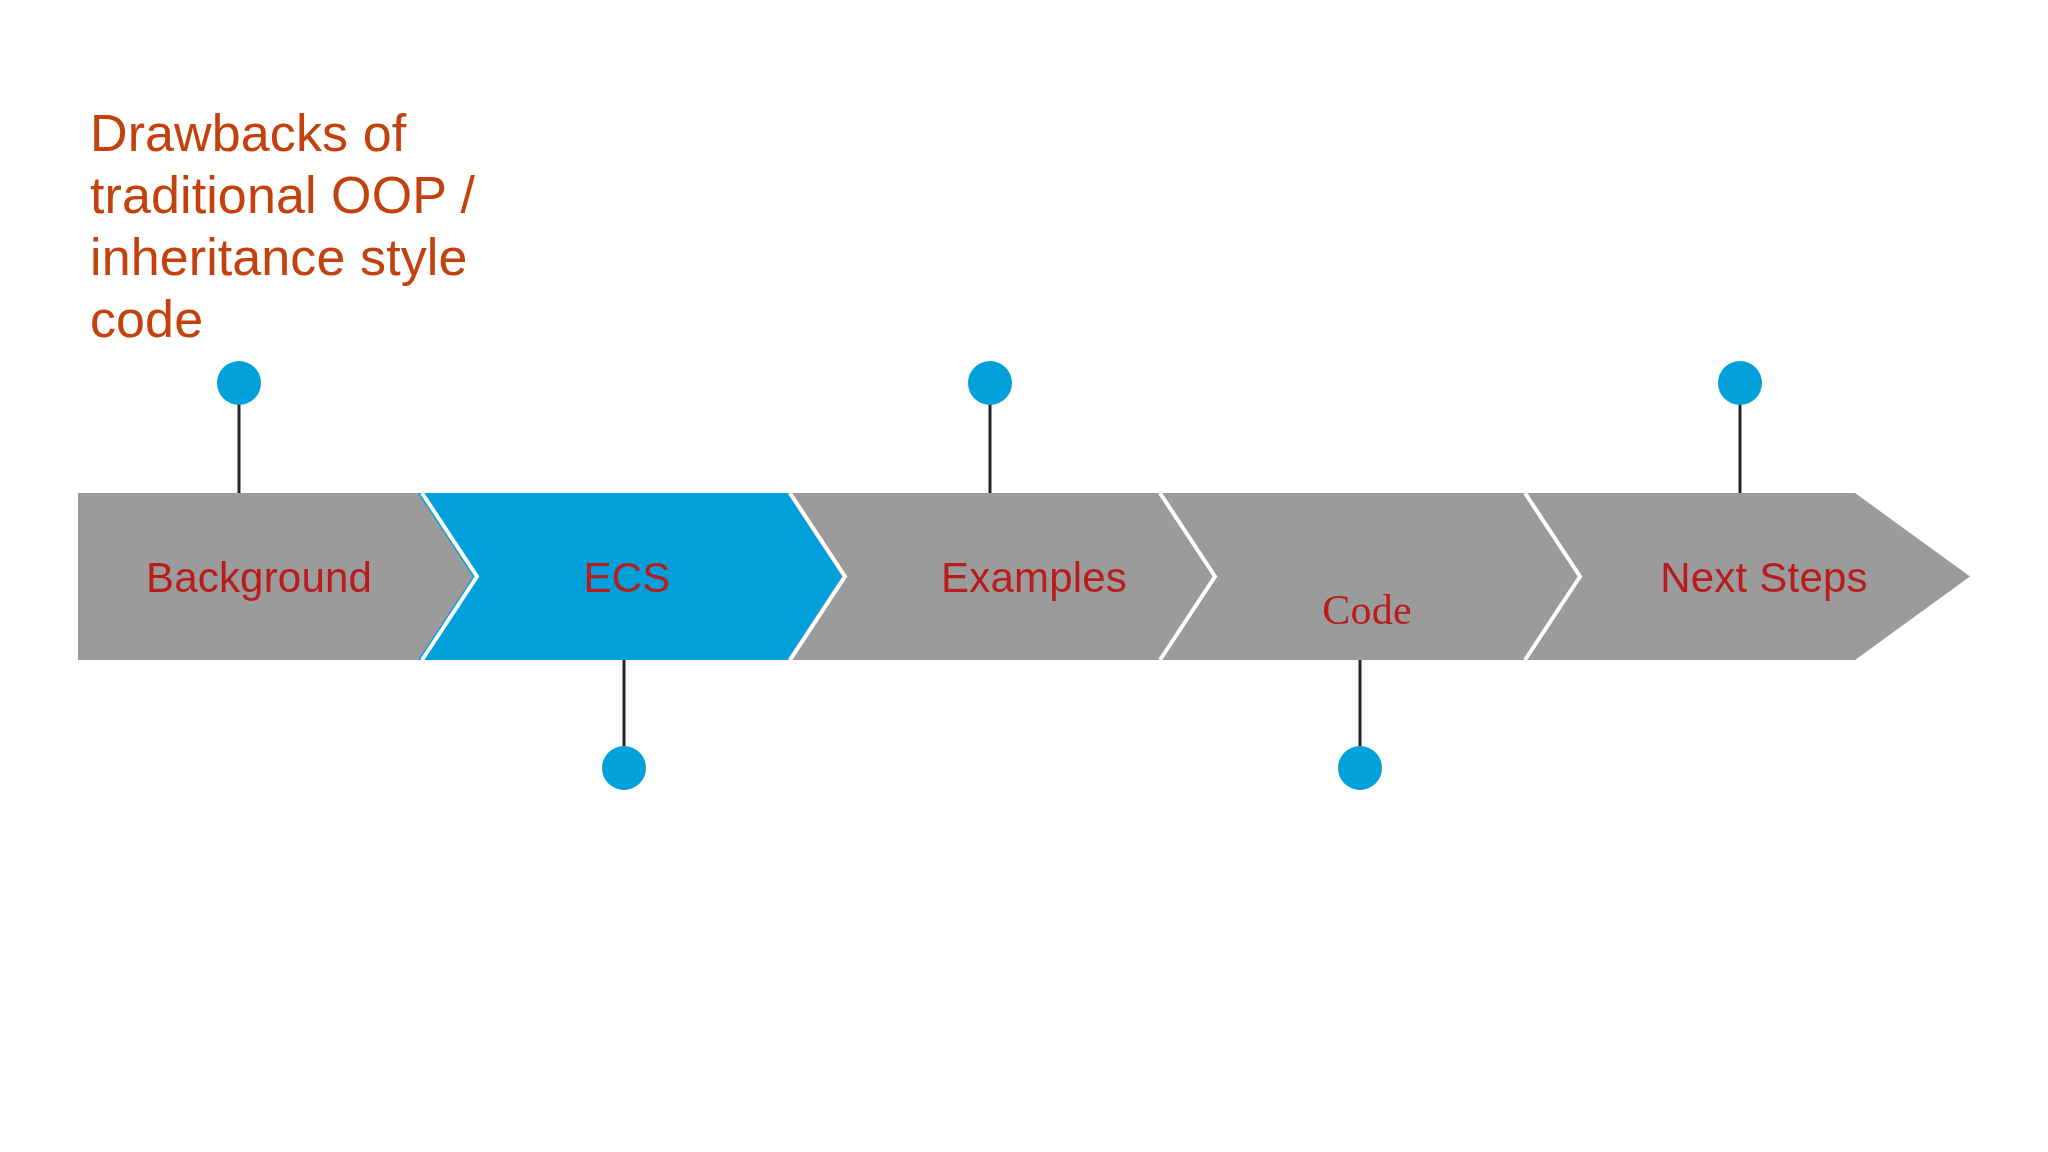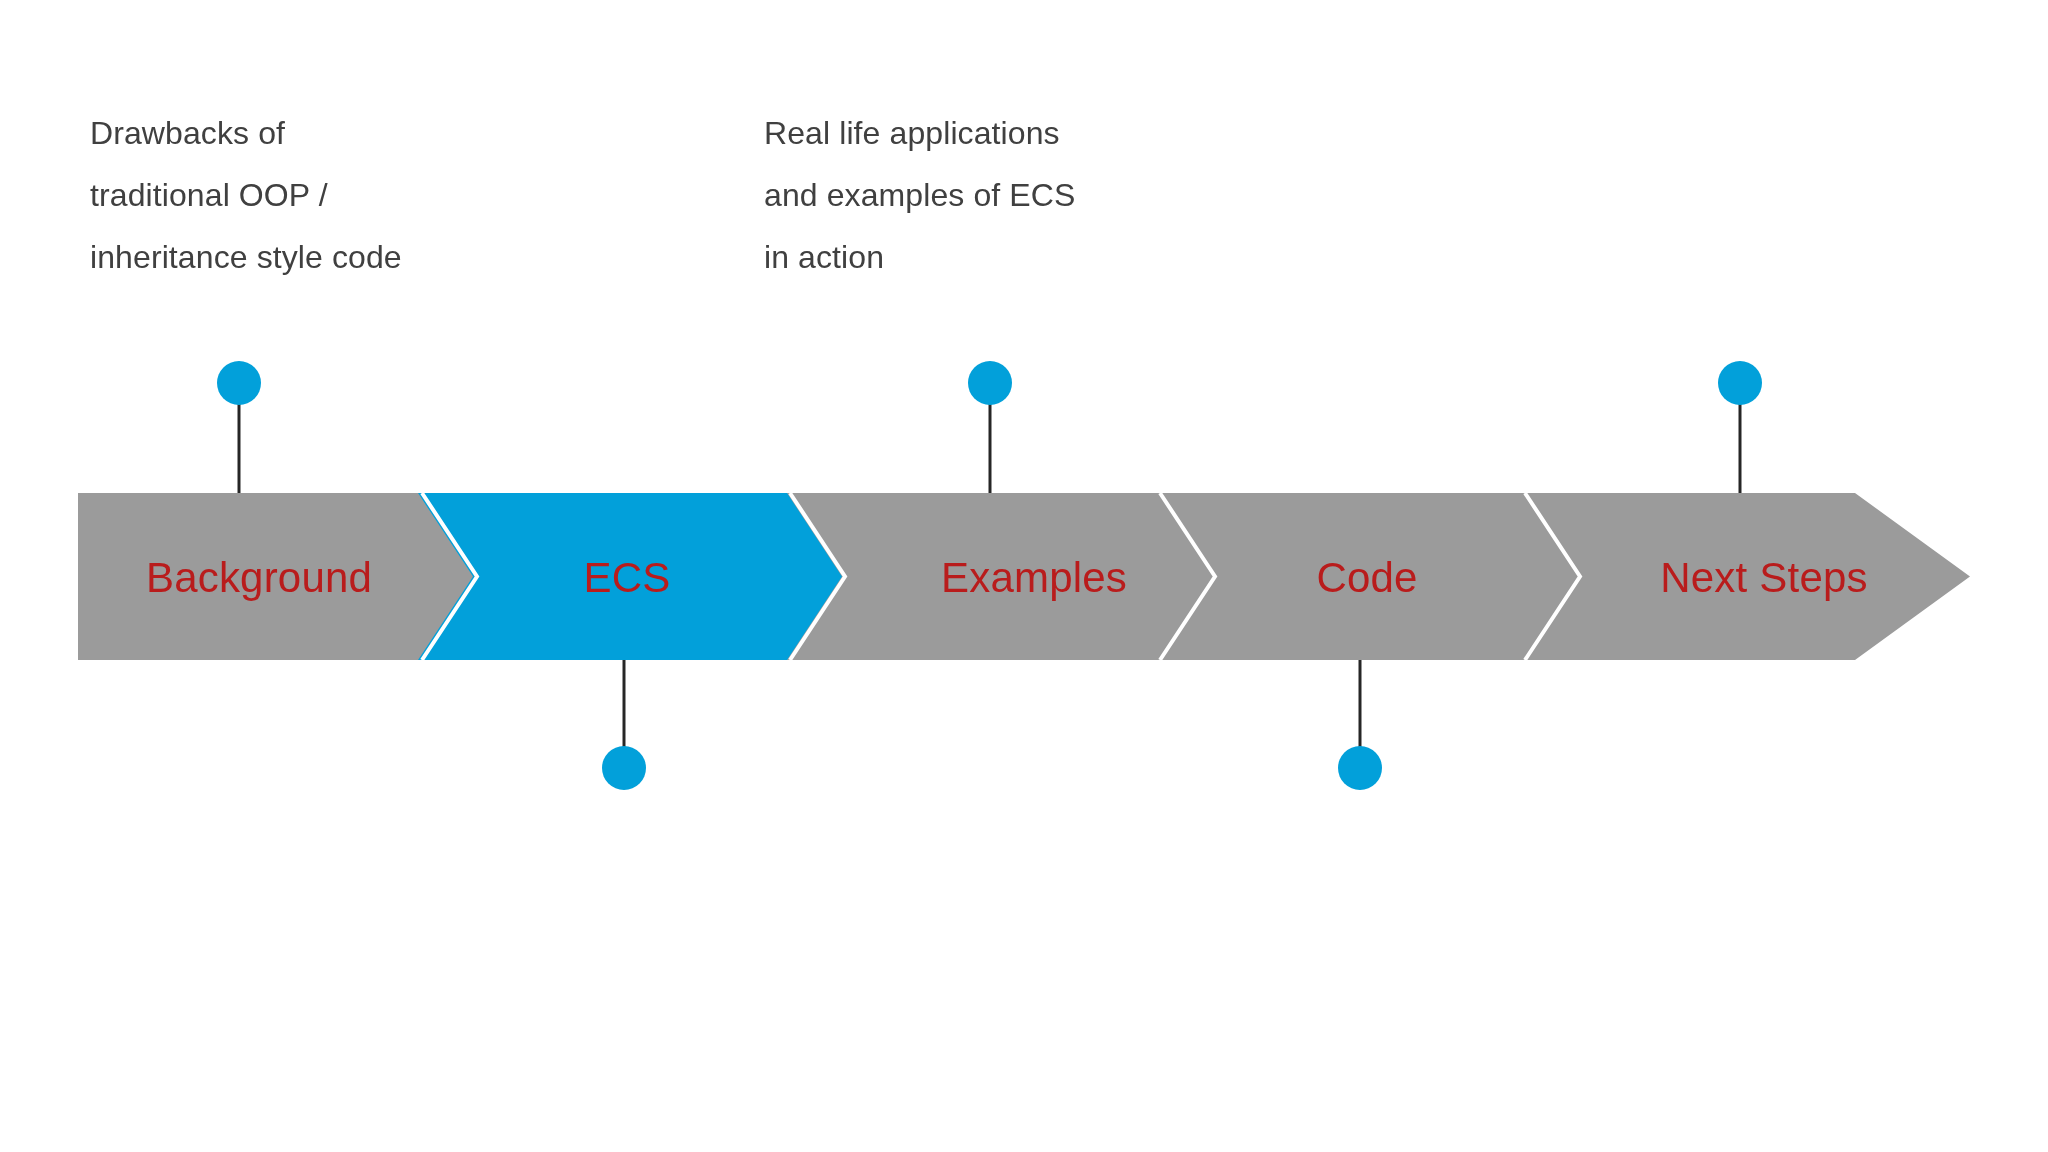--- a/index.html
+++ b/index.html
@@ -13,22 +13,22 @@
     font-family: "Liberation Sans", sans-serif;
     overflow: hidden;
   }
   #stage {
     position: relative;
     width: 2048px;
     height: 1152px;
   }
   .callout {
     position: absolute;
-    color: #404040;
-    font-size: 32px;
+    color: #c2410c;
+    font-size: 52px;
     line-height: 62px;
     font-weight: 400;
     letter-spacing: 0.1px;
     white-space: pre-line;
   }
   .callout-top-1 { left: 90px;   top: 102px;  width: 470px; }
   .callout-top-2 { left: 764px;  top: 102px;  width: 470px; }
   .callout-top-3 { left: 1521px; top: 102px;  width: 500px; }
   .callout-bot-1 { left: 299px;  top: 862px;  width: 470px; }
   .callout-bot-2 { left: 1170px; top: 862px;  width: 480px; }
@@ -82,27 +82,24 @@
     <circle cx="239" cy="383" r="22" fill="#02a0da"></circle>
     <circle cx="990" cy="383" r="22" fill="#02a0da"></circle>
     <circle cx="1740" cy="383" r="22" fill="#02a0da"></circle>
     <circle cx="624" cy="768" r="22" fill="#02a0da"></circle>
     <circle cx="1360" cy="768" r="22" fill="#02a0da"></circle>
   </svg>
 
   <div class="seg-label" style="left:259px; top:578px;">Background</div>
   <div class="seg-label" style="left:627px; top:578px;">ECS</div>
   <div class="seg-label" style="left:1018px; top:578px;margin-left:16px;">Examples</div>
-  <div class="seg-label" style="left:1367px; top:578px;">Code</div>
+  <div class="seg-label" style="left:1367px; top:610px;font-family:Liberation Serif, serif;">Code</div>
   <div class="seg-label" style="left:1764px; top:578px;">Next Steps</div>
 
   <div class="callout callout-top-1">Drawbacks of
 traditional OOP /
 inheritance style code</div>
 
-  <div class="callout callout-top-2">Real life applications
-and examples of ECS
-in action</div>
 
 
 
 
 </div>
 
 </body></html>

